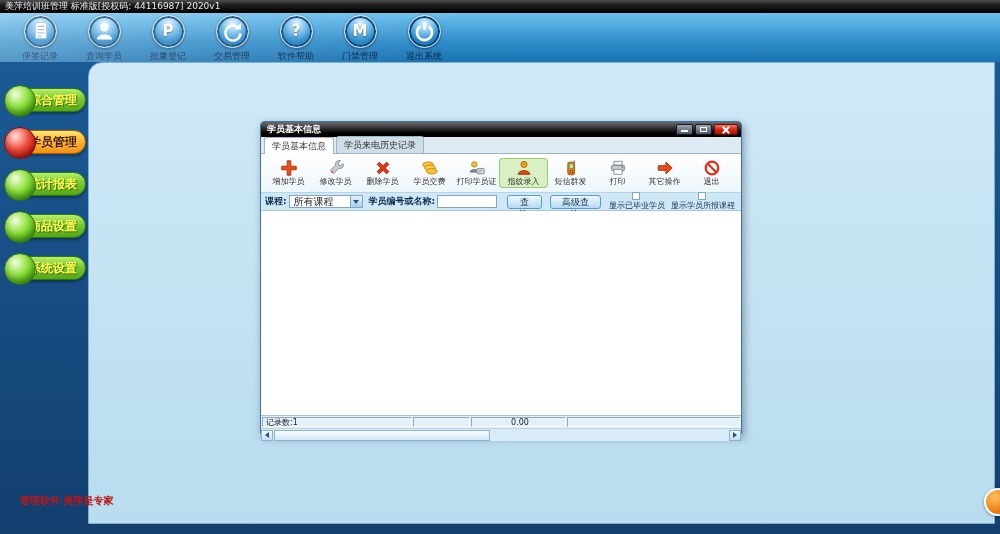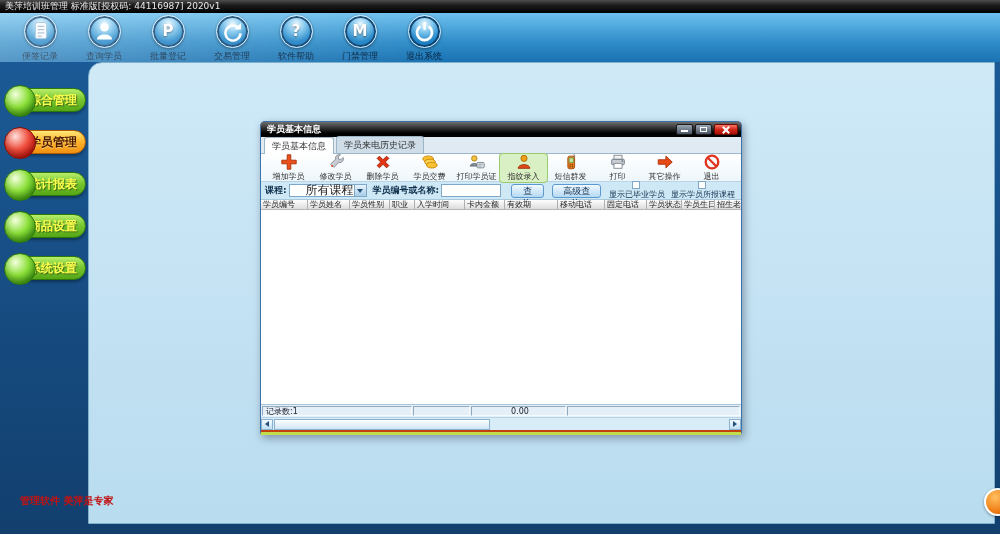--- a/index.html
+++ b/index.html
@@ -65,32 +65,32 @@
   .winbtn .sq { position:absolute; left:4px; top:2px; width:7px; height:5px; border:1px solid #fff; }
   .winbtn .x1,.winbtn .x2 { position:absolute; left:50%; top:50%; width:9px; height:2px; background:#fff; }
   .winbtn .x1 { transform:translate(-50%,-50%) rotate(45deg); }
   .winbtn .x2 { transform:translate(-50%,-50%) rotate(-45deg); }
 
   .dlg-tabs { height:17px; background:#dfeaf2; display:flex; align-items:flex-end; padding-left:3px; border-bottom:1px solid #9ab6c8; }
   .tab { font-size:9px; padding:2px 7px 1px; border:1px solid #9ab6c8; border-bottom:none;
     border-radius:3px 3px 0 0; background:#cfdde8; color:#333; margin-right:2px; cursor:pointer; }
   .tab.active { background:#fff; position:relative; top:1px; }
 
-  .dlg-toolbar { height:28px; background:linear-gradient(#ffffff,#eef6fb); border-bottom:1px solid #b8d4e8;
+  .dlg-toolbar { height:39px; background:linear-gradient(#ffffff,#eef6fb); border-bottom:1px solid #b8d4e8;
     display:flex; align-items:center; padding-left:4px; }
   .tbtn { width:47px; display:flex; flex-direction:column; align-items:center; cursor:pointer; border-radius:3px; }
   .tbtn .ticon { height:17px; display:flex; align-items:center; justify-content:center; }
   .tbtn .tlabel { font-size:8px; color:#333; white-space:nowrap; }
   .tbtn.highlight { background:#d9efc4; box-shadow:0 0 0 1px #9acb70; }
 
   .dlg-filter { height:18px; background:#cfe8f6; display:flex; align-items:center; font-size:9px; color:#10304e;
     padding-left:4px; border-bottom:1px solid #a8c8dc; }
   .flabel { font-weight:bold; margin-right:2px; white-space:nowrap; }
   .combo { width:80px; height:13px; background:#fff; border:1px solid #7fa8c8; display:flex; align-items:center; margin-right:6px; }
-  .combo .combo-value { flex:1; font-size:12px; padding-left:16px; color:#222; white-space:nowrap; overflow:hidden; }
+  .combo .combo-value { flex:1; font-size:10px; padding-left:4px; color:#222; white-space:nowrap; overflow:hidden; }
   .combo .combo-btn { width:12px; height:100%; background:linear-gradient(#e8f4fc,#a8cce8); border-left:1px solid #7fa8c8;
     display:flex; align-items:center; justify-content:center; cursor:pointer; }
   .tri-down { width:0; height:0; border-left:3px solid transparent; border-right:3px solid transparent; border-top:4px solid #23517c; }
   .search-input { width:60px; height:13px; border:1px solid #7fa8c8; font-size:9px; padding:0 2px; margin-right:10px; background:#fff; }
   .btn { height:14px; font-size:9px; color:#0c2c4c; background:linear-gradient(#f0f9ff,#b6d9f2);
     border:1px solid #5a9ad0; border-radius:3px; padding:0 8px; margin-right:8px; cursor:pointer; line-height:12px; }
   .cbwrap { display:flex; align-items:center; margin-right:6px; cursor:pointer;flex-direction:column; }
   .cb { width:8px; height:8px; background:#fff; border:1px solid #7fa8c8; margin-right:2px; }
   .cbl { font-size:8px; color:#10304e; white-space:nowrap; }
 
@@ -348,34 +348,20 @@
         <span class="cb"></span>
         <span class="cbl">显示已毕业学员</span>
       </span>
       <span class="cbwrap">
         <span class="cb"></span>
         <span class="cbl">显示学员所报课程</span>
       </span>
     </div>
 
     <div class="dlg-table">
-      <div class="thead">
-        <div class="th c0">学员编号</div>
-        <div class="th c1">学员姓名</div>
-        <div class="th c2">学员性别</div>
-        <div class="th c3">职业</div>
-        <div class="th c4">入学时间</div>
-        <div class="th c5">卡内金额</div>
-        <div class="th c6">有效期</div>
-        <div class="th c7">移动电话</div>
-        <div class="th c8">固定电话</div>
-        <div class="th c9">学员状态</div>
-        <div class="th c10">学员生日</div>
-        <div class="th c11">招生老</div>
-      </div>
     </div>
 
     <div class="dlg-status">
       <div class="seg s1">记录数:1</div>
       <div class="seg s2"></div>
       <div class="seg s3">0.00</div>
       <div class="seg s4"></div>
     </div>
 
     <div class="dlg-hscroll">

